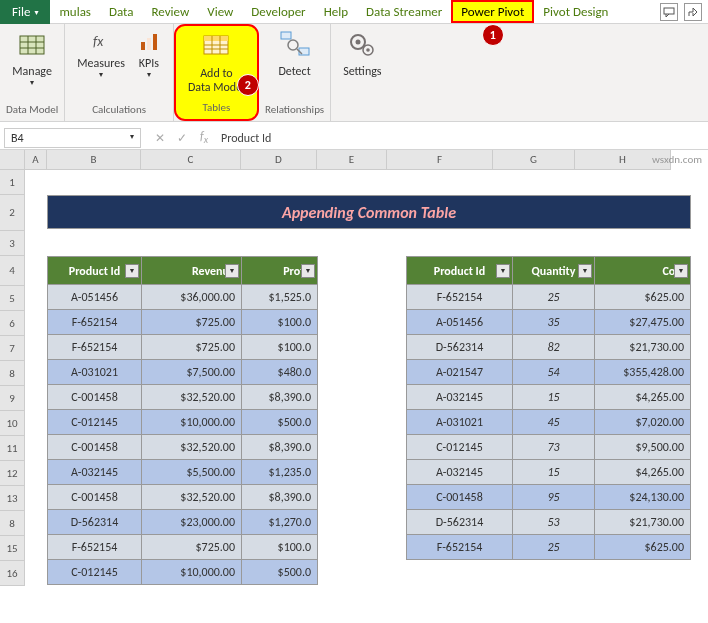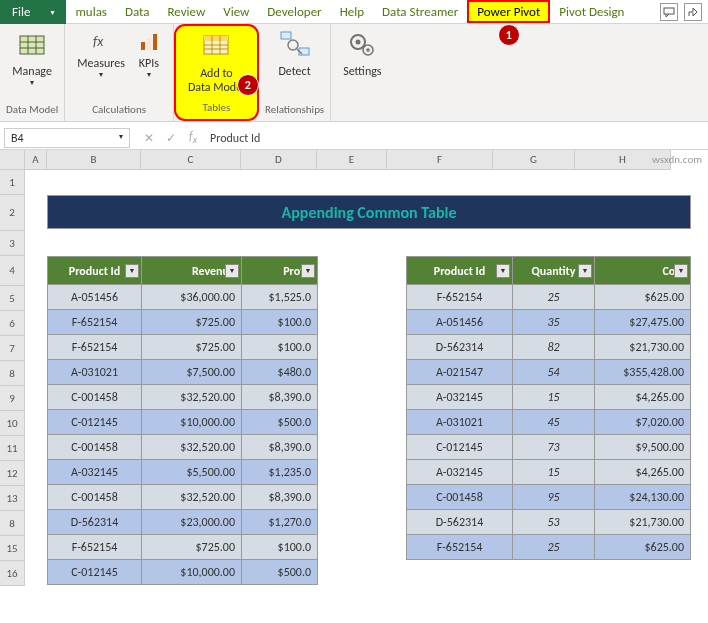--- a/index.html
+++ b/index.html
@@ -1,20 +1,20 @@
 <!DOCTYPE html>
 <html><head>
   <meta charset="utf-8">
   <style>
     * { margin: 0; padding: 0; box-sizing: border-box; }
     body { font-family: 'Segoe UI', Calibri, sans-serif; font-size: 12px; background: #fff; width: 708px; overflow: hidden; color: #333; }
     
     
     .tabs { display: flex; align-items: center; background: #fff; height: 24px; border-bottom: 1px solid #d4d4d4; padding-left: 0; }
-    .file-tab { background: #217346; color: #fff; padding: 4px 12px; font-size: 13px; display: flex; align-items: center; gap: 20px; height: 24px; }
+    .file-tab { background: #217346; color: #fff; padding: 4px 12px; font-size: 13px; display: flex; align-items: center; gap: 4px; height: 24px; }
     .tab { padding: 20px 9px; font-size: 13px; color: #4d7c0f; cursor: pointer; }
     .tab.hl { background: #ffff00; border: 2px solid #ff0000; padding: 2px 8px; color: #000; }
     .tab-spacer { flex: 1; }
     .tab-icon { width: 18px; height: 18px; border: 1px solid #999; margin-right: 6px; display: flex; align-items: center; justify-content: center; font-size: 11px; }
     
     
     .ribbon { display: flex; background: #f3f2f1; height: 98px; border-bottom: 1px solid #d4d4d4; }
     .rgroup { display: flex; flex-direction: column; align-items: center; padding: 2px 6px; border-right: 1px solid #d4d4d4; position: relative; }
     .rgroup.hl { background: #ffff00; border: 2px solid #ff0000; }
     .rgroup-label { font-size: 11px; color: #666; margin-top: auto; padding-bottom: 3px; }
@@ -22,41 +22,41 @@
     .rbtn .icn { width: 32px; height: 32px; margin-bottom: 2px; display: flex; align-items: center; justify-content: center; }
     .rbtn-row { display: flex; }
     .rbtn.sm .icn { width: 24px; height: 24px; }
     .arrow-down { font-size: 8px; }
     
     
     .badge { position: absolute; width: 22px; height: 22px; background: #c00000; border-radius: 50%; color: #fff; font-weight: bold; display: flex; align-items: center; justify-content: center; font-size: 12px; z-index: 10; border: 1px solid #fff; }
     
     
     .fbar-row { display: flex; align-items: center; height: 24px; border-bottom: 1px solid #d4d4d4; background: #fff; margin-top: 4px; }
-    .namebox { width: 126px; border: 1px solid #ccc; padding: 2px 6px; font-size: 12px; margin: 0 8px 0 4px; display: flex; justify-content: space-between; }
+    .namebox { width: 137px; border: 1px solid #ccc; padding: 2px 6px; font-size: 12px; margin: 0 8px 0 4px; display: flex; justify-content: space-between; }
     .fbar-btn { width: 22px; text-align: center; color: #aaa; font-size: 12px; }
     .fbar-input { flex: 1; padding: 2px 6px; font-size: 12px; color: #444; }
     
     
     .sheet { display: flex; }
     .rowhdrs { display: flex; flex-direction: column; }
     .corner { width: 25px; height: 20px; background: #e6e6e6; border-right: 1px solid #ccc; border-bottom: 1px solid #ccc; }
     .rh { width: 25px; height: 25px; background: #e6e6e6; border-right: 1px solid #ccc; border-bottom: 1px solid #ccc; display: flex; align-items: center; justify-content: center; font-size: 11px; color: #555; }
     .rh.tall { height: 36px; }
     
     .cols { flex: 1; position: relative; }
     .colhdrs { display: flex; height: 20px; }
     .ch { background: #e6e6e6; border-right: 1px solid #ccc; border-bottom: 1px solid #ccc; display: flex; align-items: center; justify-content: center; font-size: 11px; color: #555; }
     .cA { width: 22px; } .cB { width: 94px; } .cC { width: 100px; } .cD { width: 76px; }
     .cE { width: 70px; } .cF { width: 106px; } .cG { width: 82px; } .cH { width: 96px; }
     
     .gridarea { position: relative; }
     
     
-    .banner { position: absolute; left: 22px; top: 25px; width: 644px; height: 34px; background: #1f355e; color: #14b8a6; font-weight: bold; font-size: 16px; display: flex; align-items: center; justify-content: center; border: 1px solid #999; }
+    .banner { position: absolute; left: 22px; top: 25px; width: 644px; height: 34px; background: #1f355e; color: #fca5a5; font-weight: bold; font-style: italic; font-size: 16px; display: flex; align-items: center; justify-content: center; border: 1px solid #999; }
     
     
     .dt { position: absolute; border-collapse: collapse; font-size: 12px; }
     .dt th { background: #548235; color: #fff; font-weight: bold; padding: 4px 6px; border: 1px solid #999; text-align: right; position: relative; height: 28px; }
     .dt th:first-child { text-align: center; }
     .dt th .dd { position: absolute; right: 2px; top: 50%; transform: translateY(-50%); width: 14px; height: 14px; background: #e8e8e8; border: 1px solid #888; display: flex; align-items: center; justify-content: center; font-size: 7px; color: #333; }
     .dt td { border: 1px solid #999; padding: 3px 6px; text-align: right; height: 25px; }
     .dt td:first-child { text-align: center; }
     .dt tr.odd td { background: #d6dce4; }
     .dt tr.even td { background: #b4c6e7; }

